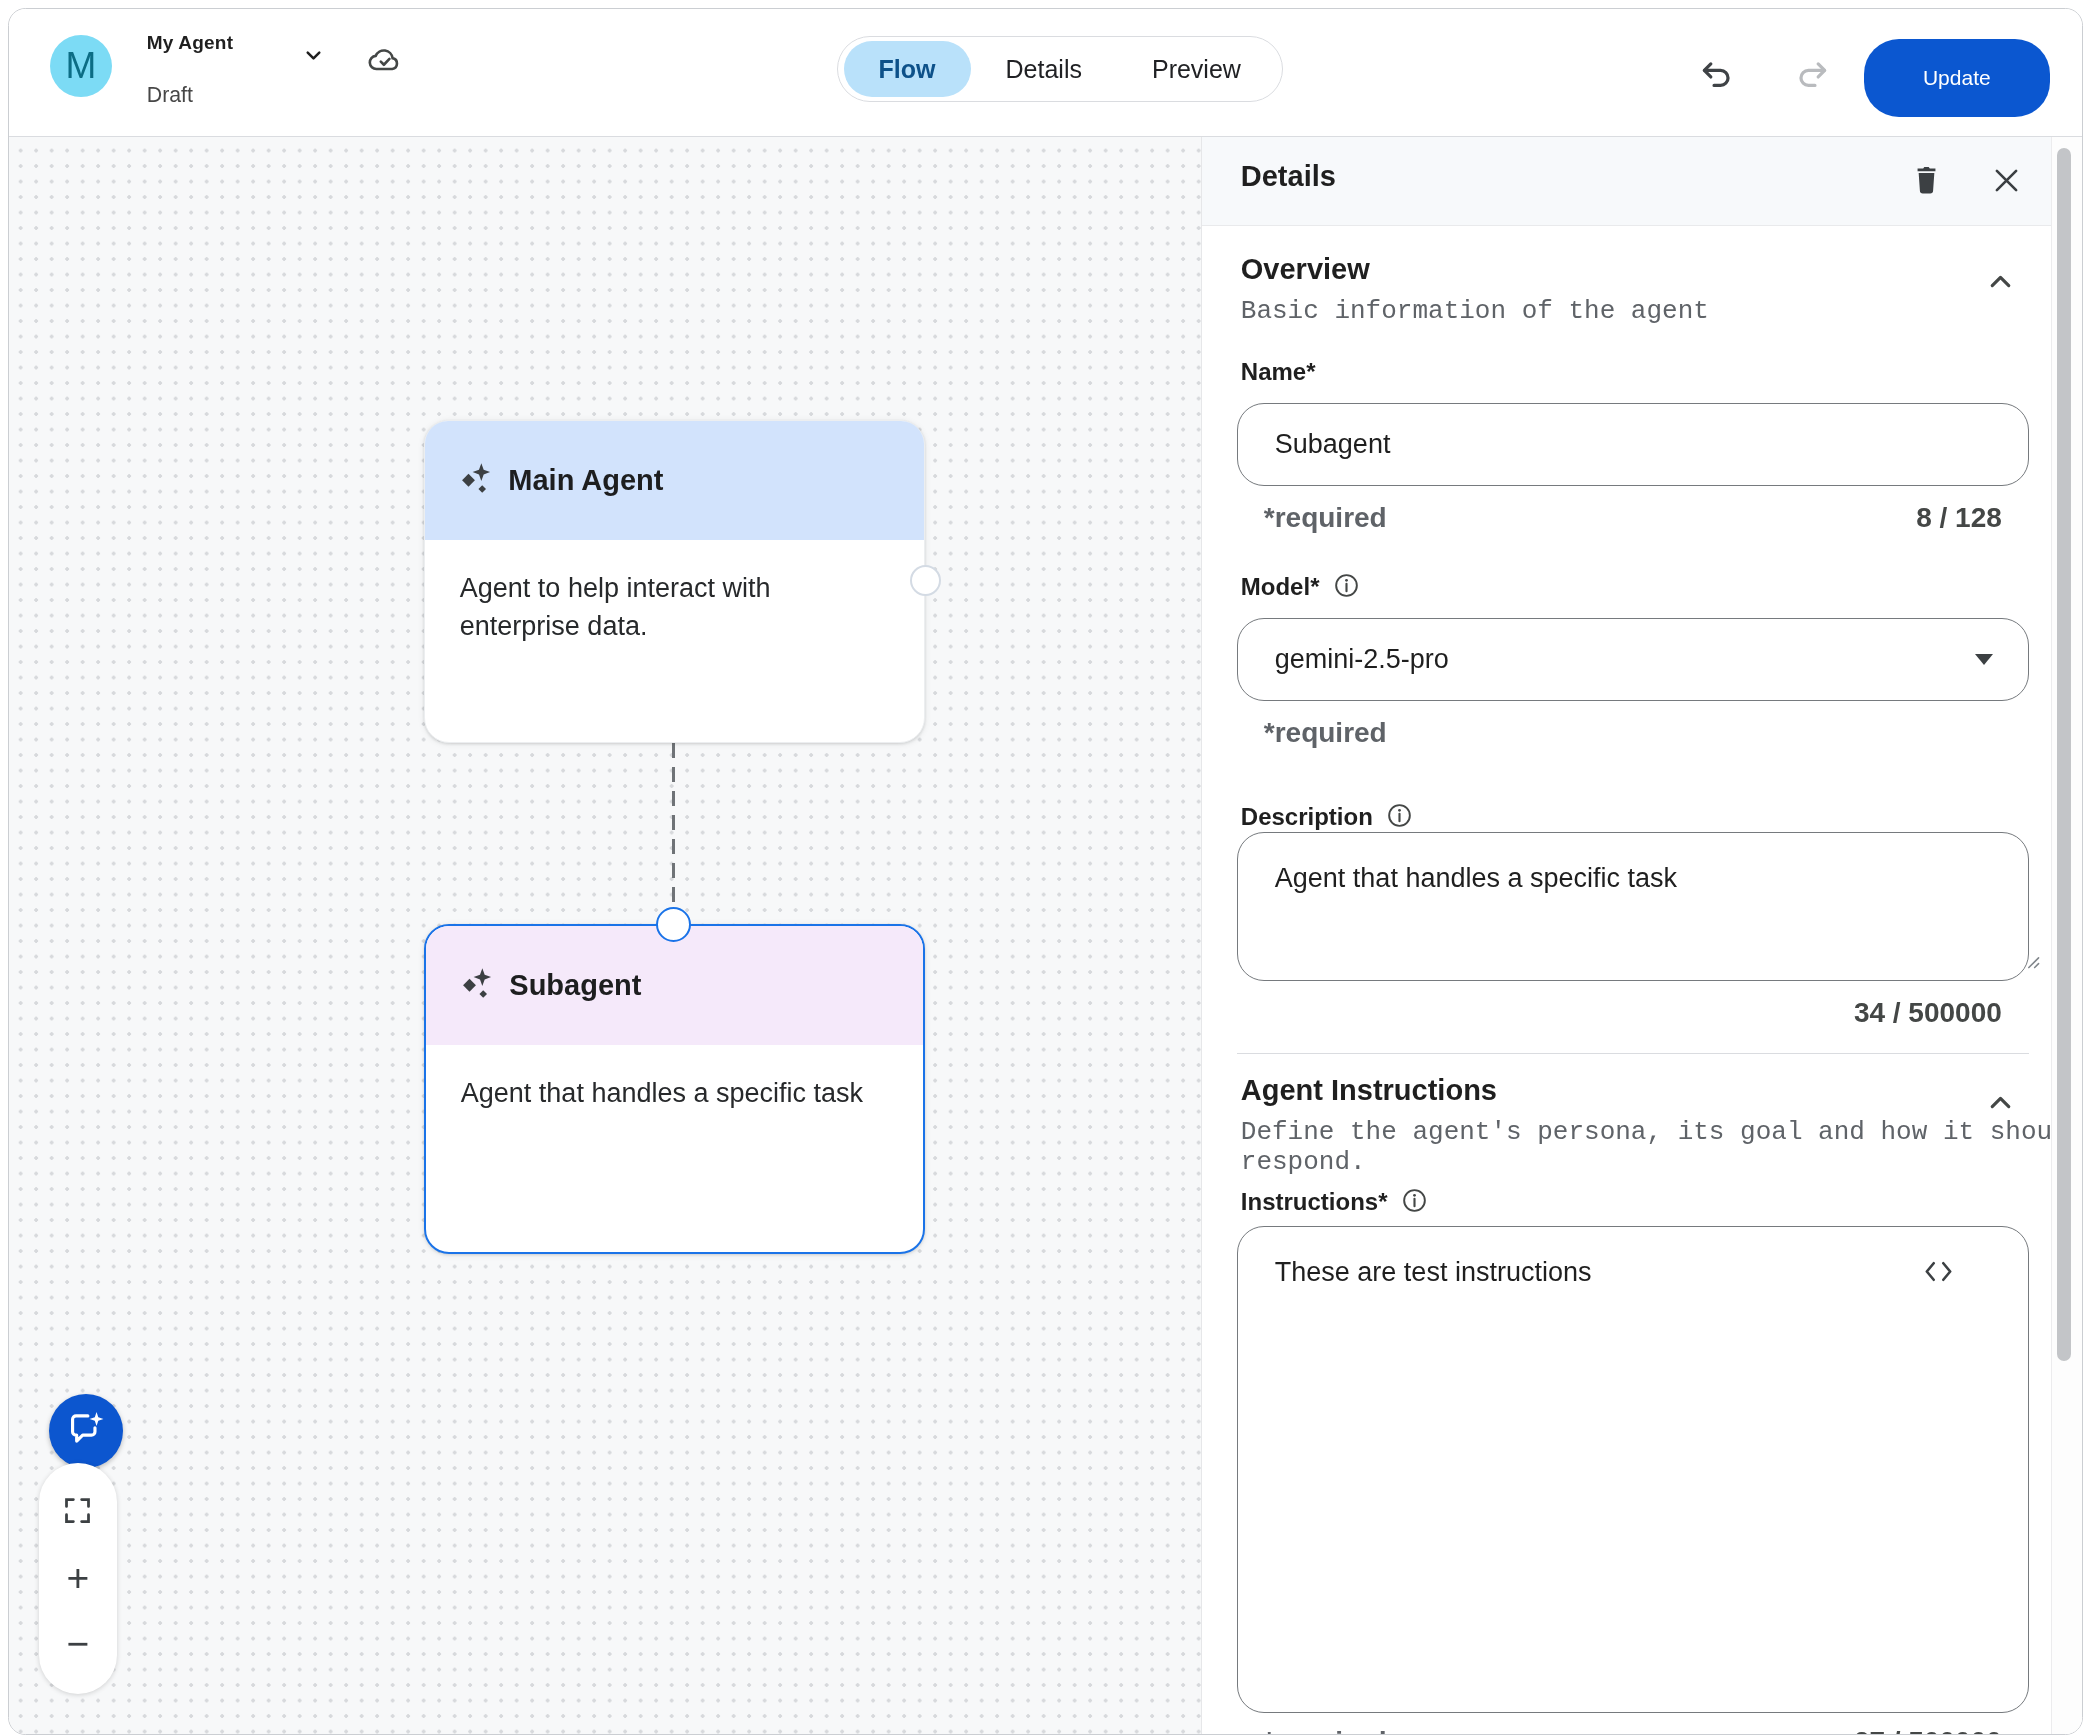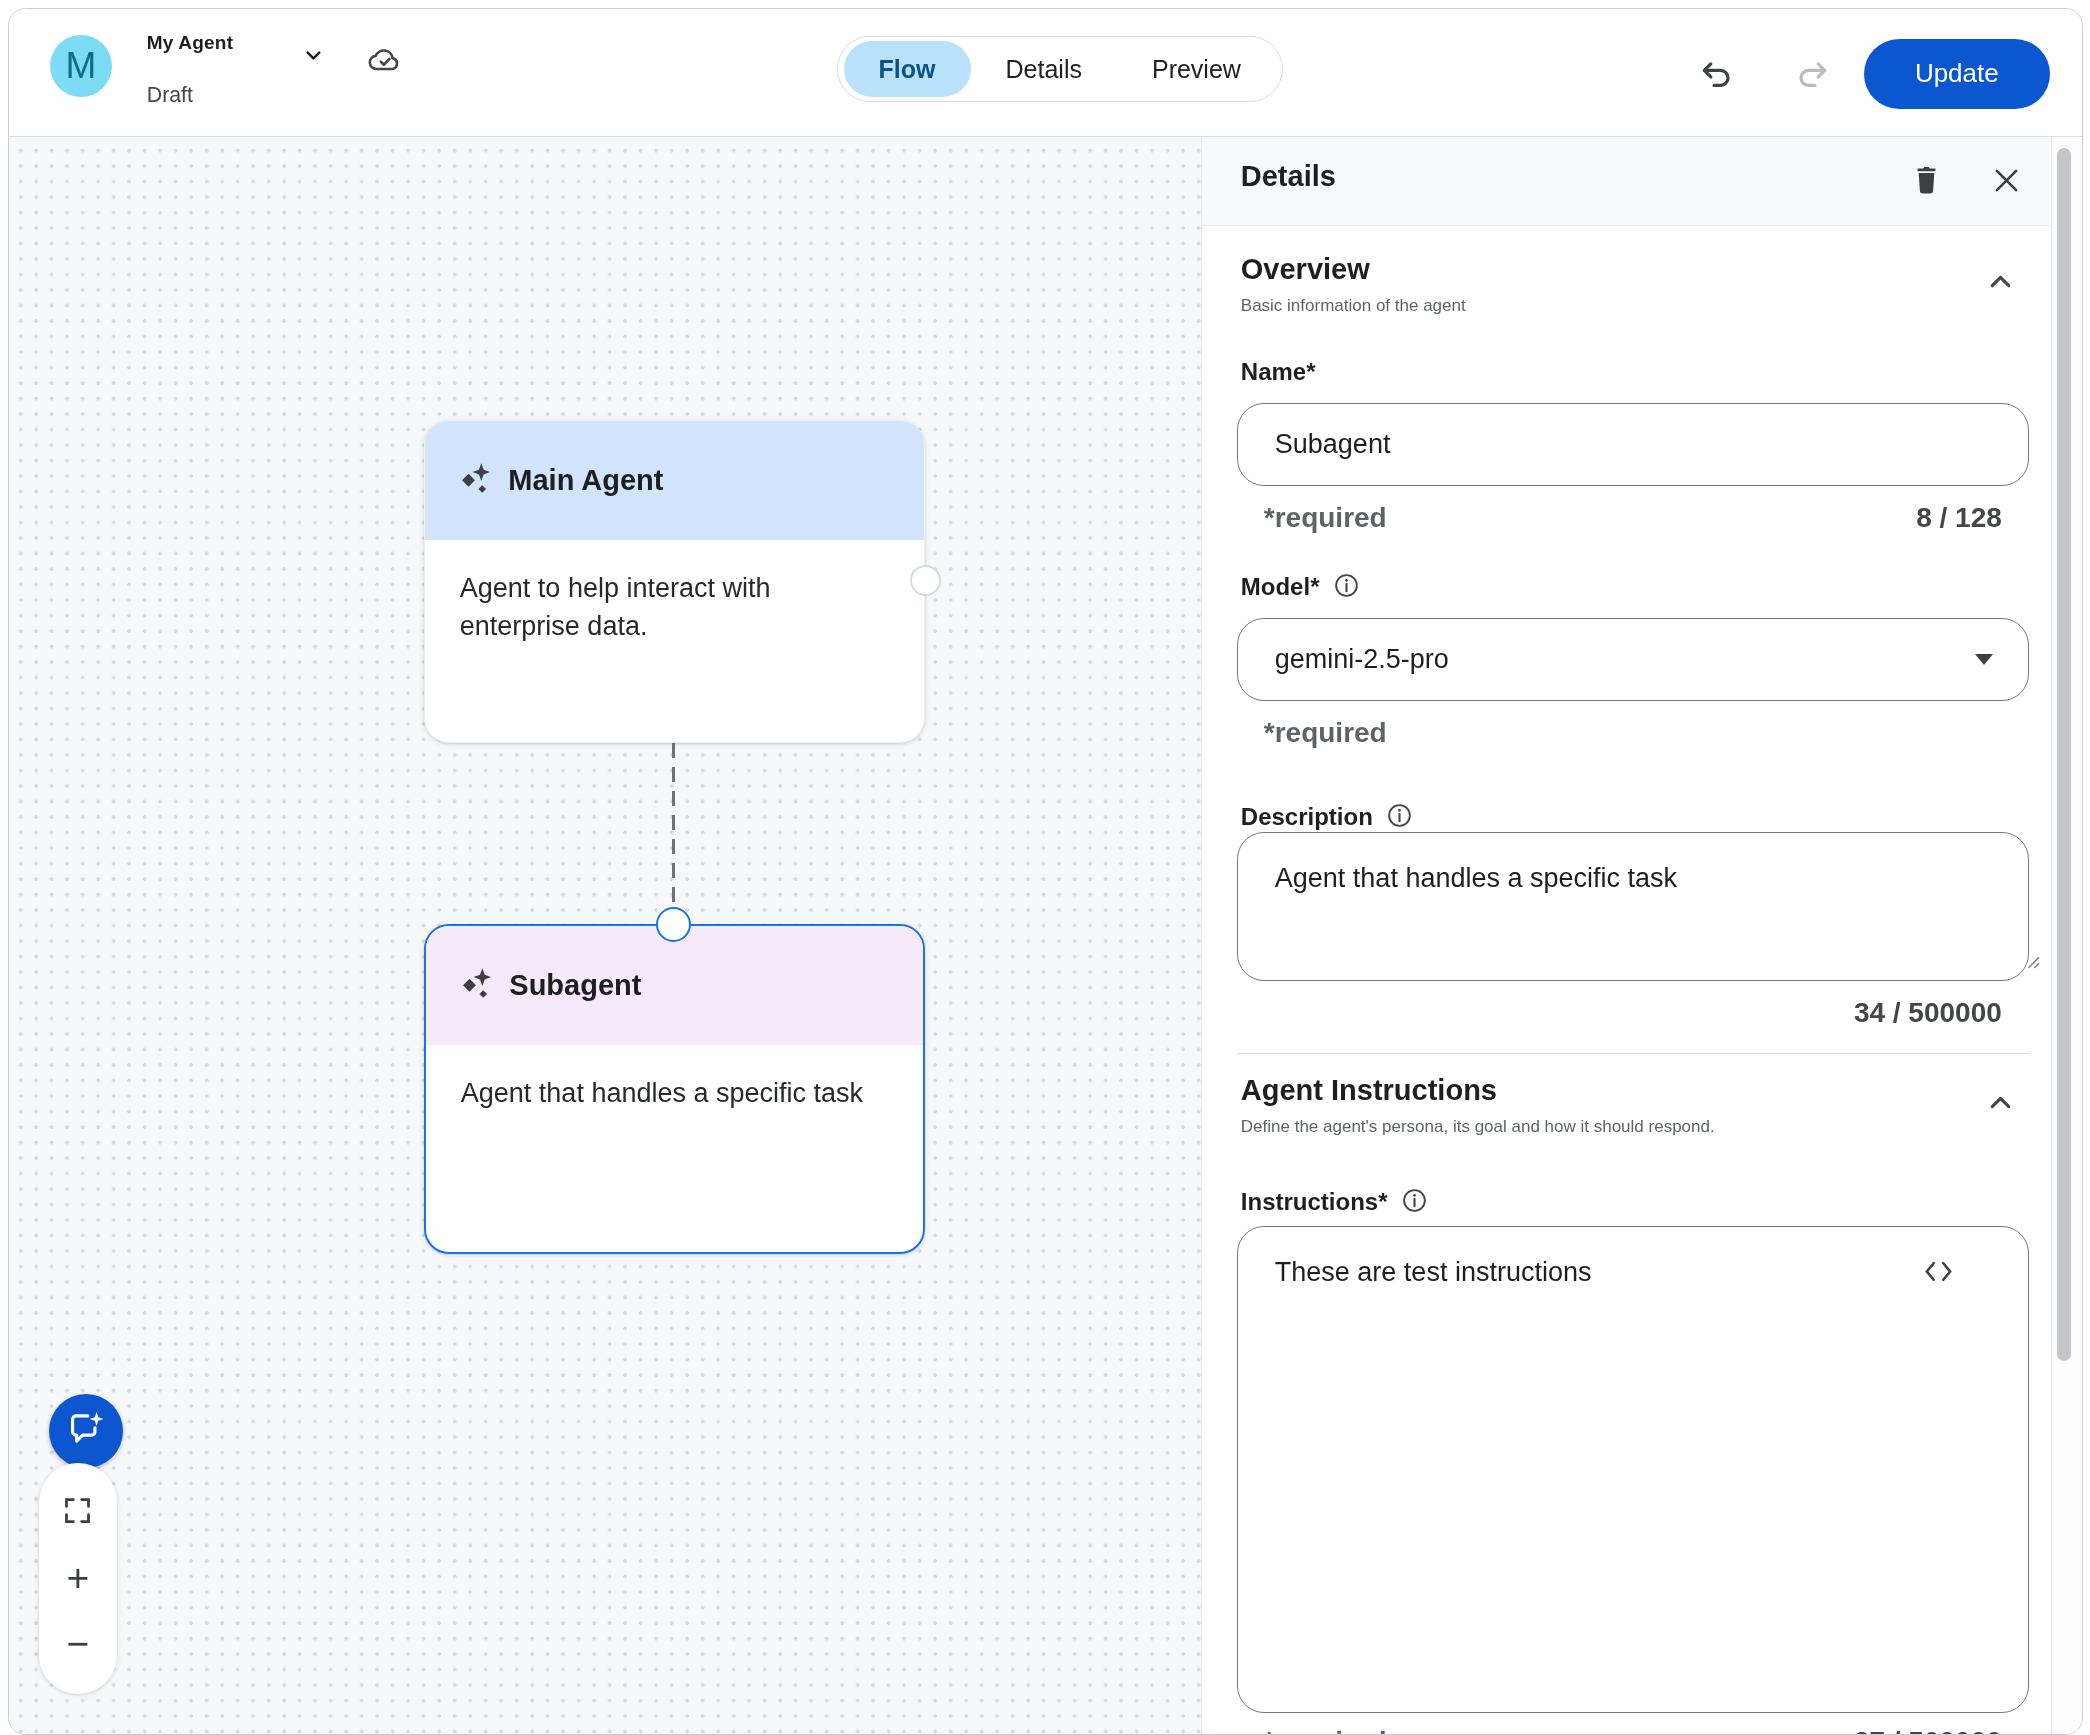--- a/index.html
+++ b/index.html
@@ -20,22 +20,22 @@
   .draft { position:absolute; left:138px; top:74px; font-size:21.3px; color:#474747; }
 
   .tabs { position:absolute; left:828px; top:27px; height:66px; border:1px solid #dadce0;
           border-radius:33px; background:#fff; display:flex; align-items:center; padding:0 5.8px; }
   .tab { height:56px; line-height:56px; padding:0 35px; font-size:25px; color:#202124;
          border-radius:28px; cursor:pointer; }
   .tab.active { background:#b9e1fa; color:#0d5189; font-weight:700; }
 
   .undo-btn { position:absolute; left:1688px; top:46px; }
   .redo-btn { position:absolute; left:1784px; top:46px; }
-  .update-btn { position:absolute; left:1855px; top:30px; width:186px; height:70px; border-radius:35px;
-                background:#0b57d0; color:#fff; font-size:26px; display:flex; align-items:center;
+  .update-btn { position:absolute; left:1855px; top:30px; width:186px; height:78px; border-radius:35px;
+                background:#0b57d0; color:#fff; font-size:21px; display:flex; align-items:center;
                 justify-content:center; border:none; cursor:pointer; }
 
   
   .canvas { position:absolute; left:0; top:128px; width:1192px; height:1599px; background:#f7f8f9;
             background-image:radial-gradient(circle,#d7d9dc 1.6px,transparent 1.8px);
             background-size:15.5px 15.5px; background-position:3.9px 5.8px; }
   .node { position:absolute; width:501px; background:#fff; border-radius:25px;
           box-shadow:0 1px 2.9px rgba(60,64,67,.18), 0 1px 7.8px rgba(60,64,67,.08); }
   .node-header { height:119px; border-radius:23px 23px 0 0; display:flex; align-items:center;
                  padding-left:33px; gap:15.5px; }
@@ -62,21 +62,21 @@
   
   .panel { position:absolute; left:1192px; top:128px; width:883px; height:1599px; background:#fff;
            border-left:1px solid #e6e7e9; }
   .panel-header { position:absolute; left:0; top:0; width:100%; height:89px; background:#f7f9fb;
                   border-bottom:1px solid #e9eaec; }
   .panel-title { position:absolute; left:39px; top:23px; font-size:29px; font-weight:600; }
   .trash-btn { position:absolute; left:708px; top:27px; cursor:pointer; }
   .close-btn { position:absolute; left:788px; top:27px; cursor:pointer; }
 
   .sec-h { position:absolute; font-size:29px; font-weight:600; color:#1f1f1f; }
-  .sec-sub { position:absolute; font-size:17px; color:#5f6368; }
+  .sec-sub { position:absolute; font-size:26px; color:#5f6368;font-family:Liberation Mono, monospace; }
   .collapse { position:absolute; left:782px; cursor:pointer; }
   .fld-label { position:absolute; font-size:24px; font-weight:600; color:#1f1f1f; }
   .info-ic { position:relative; top:3.9px; margin-left:13.6px; }
 
   .tb-input { position:absolute; left:35px; width:792px; background:#fff; border:1.5px solid #767a7e;
               border-radius:27px; font-size:27px; color:#1f1f1f; padding:0 37px;
               font-family:inherit; outline:none; }
   textarea.tb-input { padding:27px 37px; resize:none; line-height:1.4; }
   .helper-row { position:absolute; left:35px; width:792px; padding:0 27px; display:flex;
                 justify-content:space-between; font-size:28px; color:#5f6368;font-weight:bold; }

